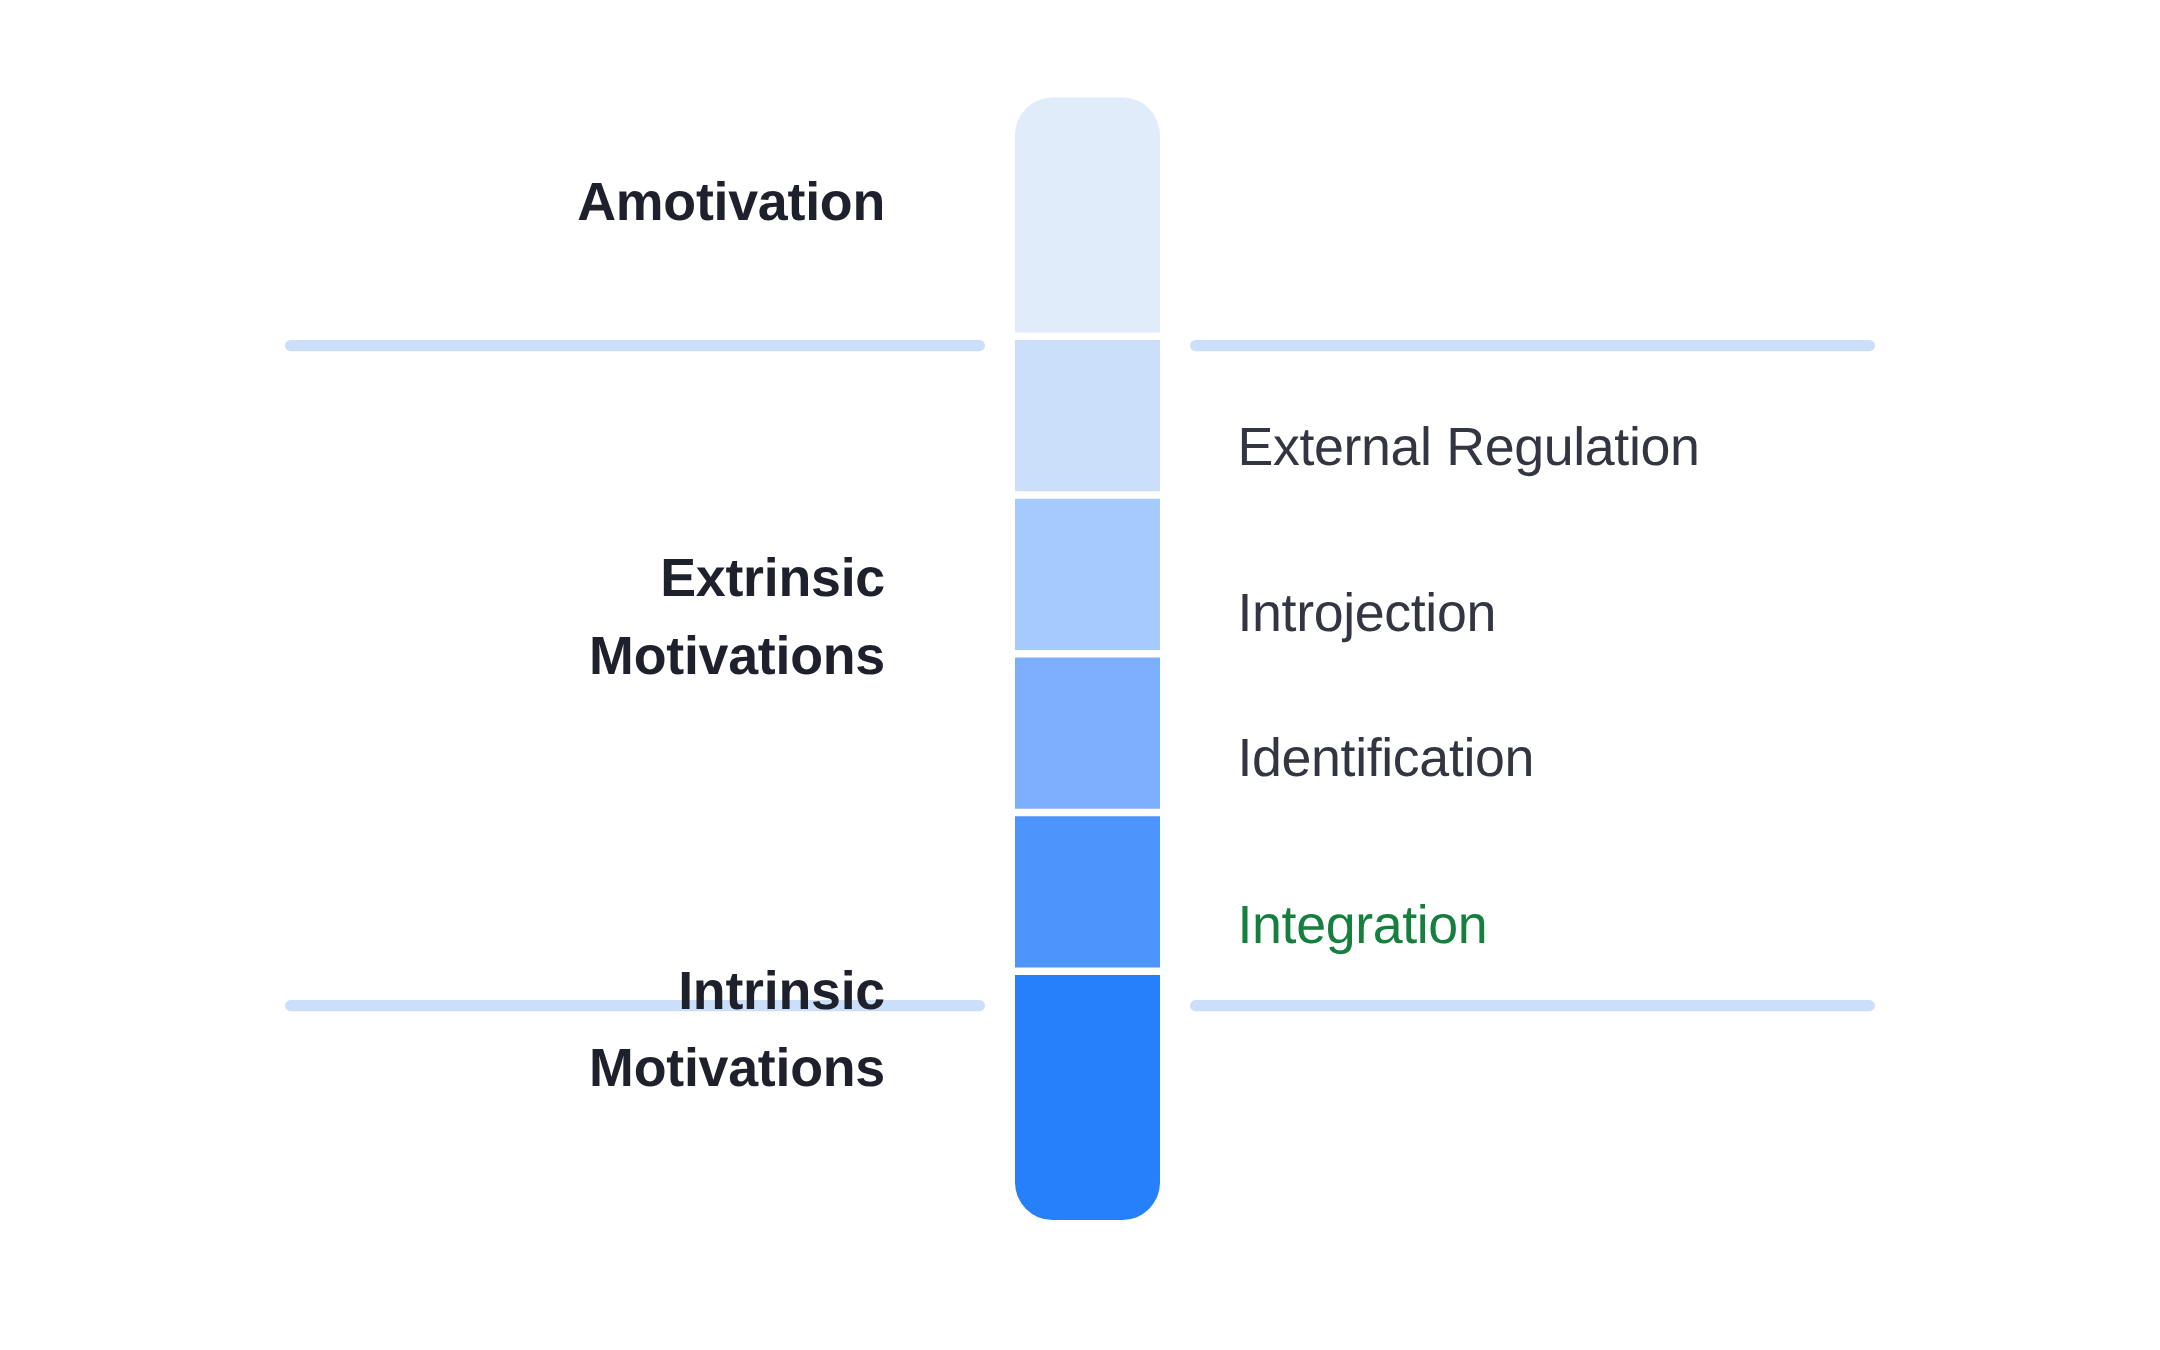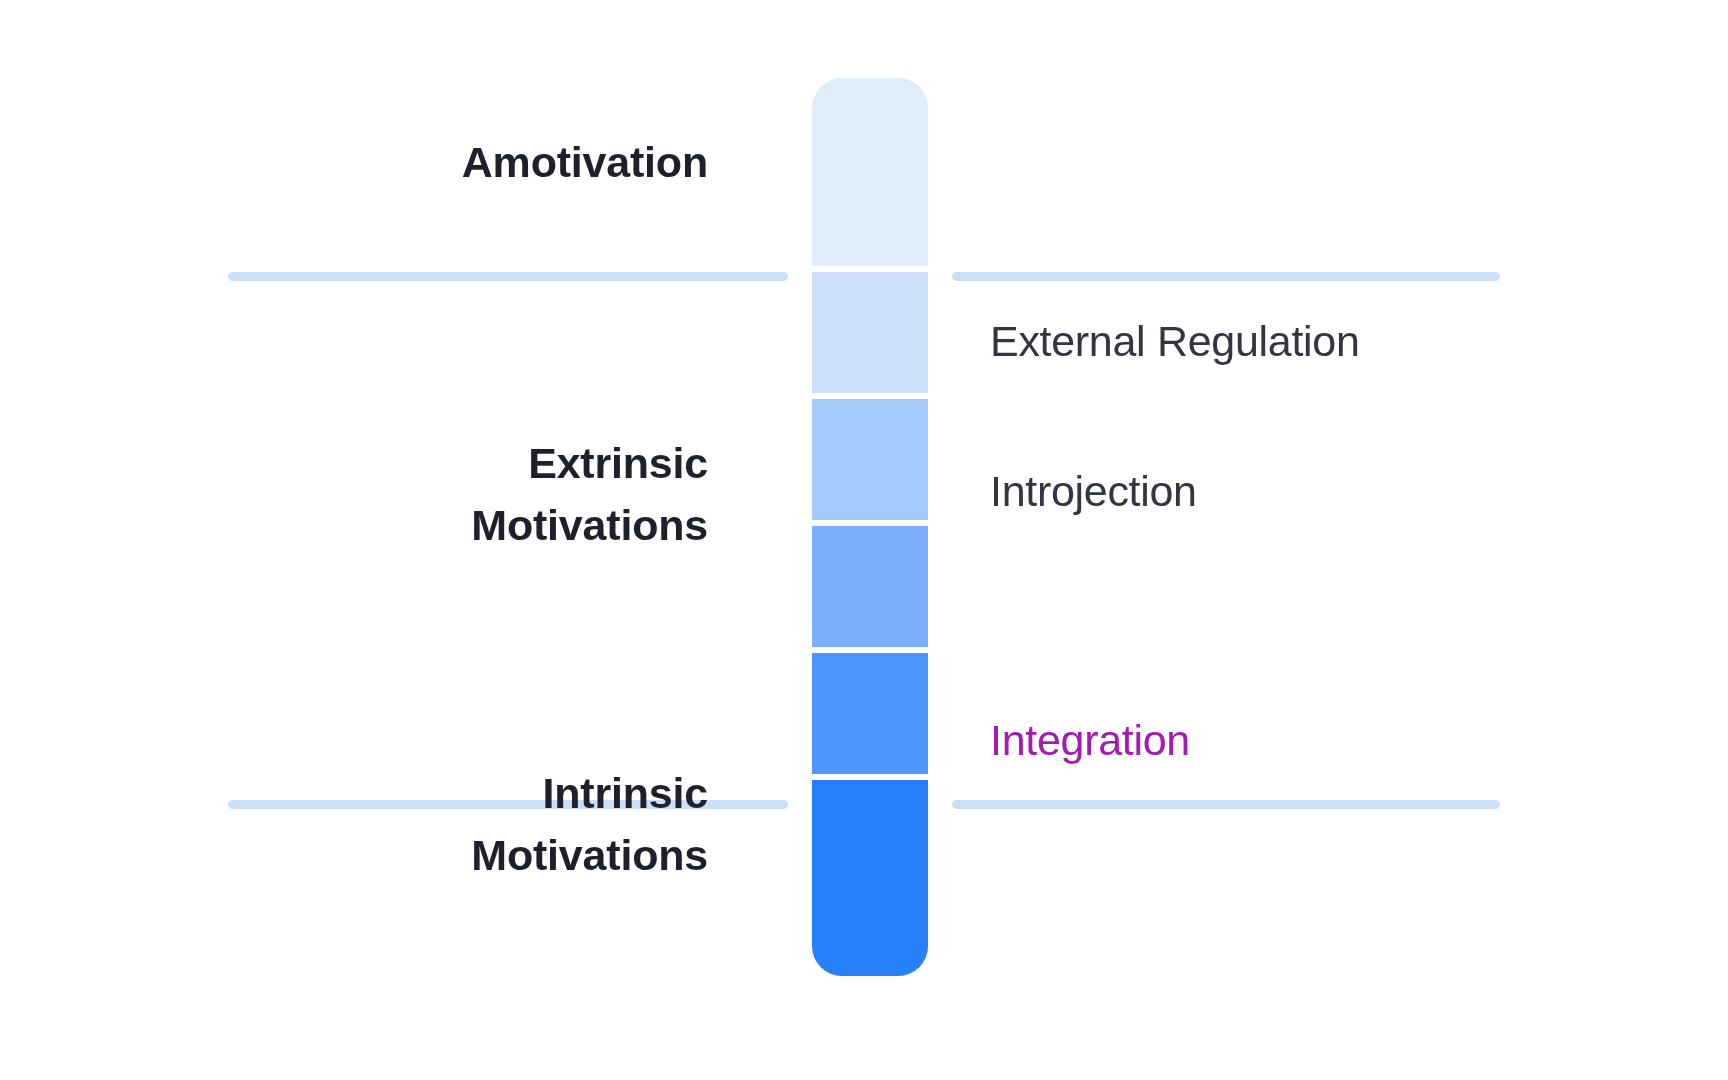--- a/index.html
+++ b/index.html
@@ -117,17 +117,18 @@
   <div class="left-label" id="label-extrinsic" style="color: rgb(30, 33, 43);">
     <div>Extrinsic</div>
     <div>Motivations</div>
   </div>
 
   <div class="left-label" id="label-intrinsic" style="color: rgb(30, 33, 43);">
     <div>Intrinsic</div>
     <div>Motivations</div>
   </div>
 
-  <div class="right-label" id="label-external" style="color: rgb(51, 54, 64);">External Regulation</div>
+  <div class="right-label" id="label-external" style="color: rgb(51, 54, 64); margin-top: 17px;">External Regulation</div>
   <div class="right-label" id="label-introjection" style="color: rgb(51, 54, 64);">Introjection</div>
-  <div class="right-label" id="label-integration" style="color: #a21caf; text-align: center;">Integration</div>
+  <div class="right-label" id="label-identification" style="color: rgb(51, 54, 64);">Identification</div>
+  <div class="right-label" id="label-integration" style="color: #15803d; text-align: center;">Integration</div>
 
 </div>
 
 </body></html>

